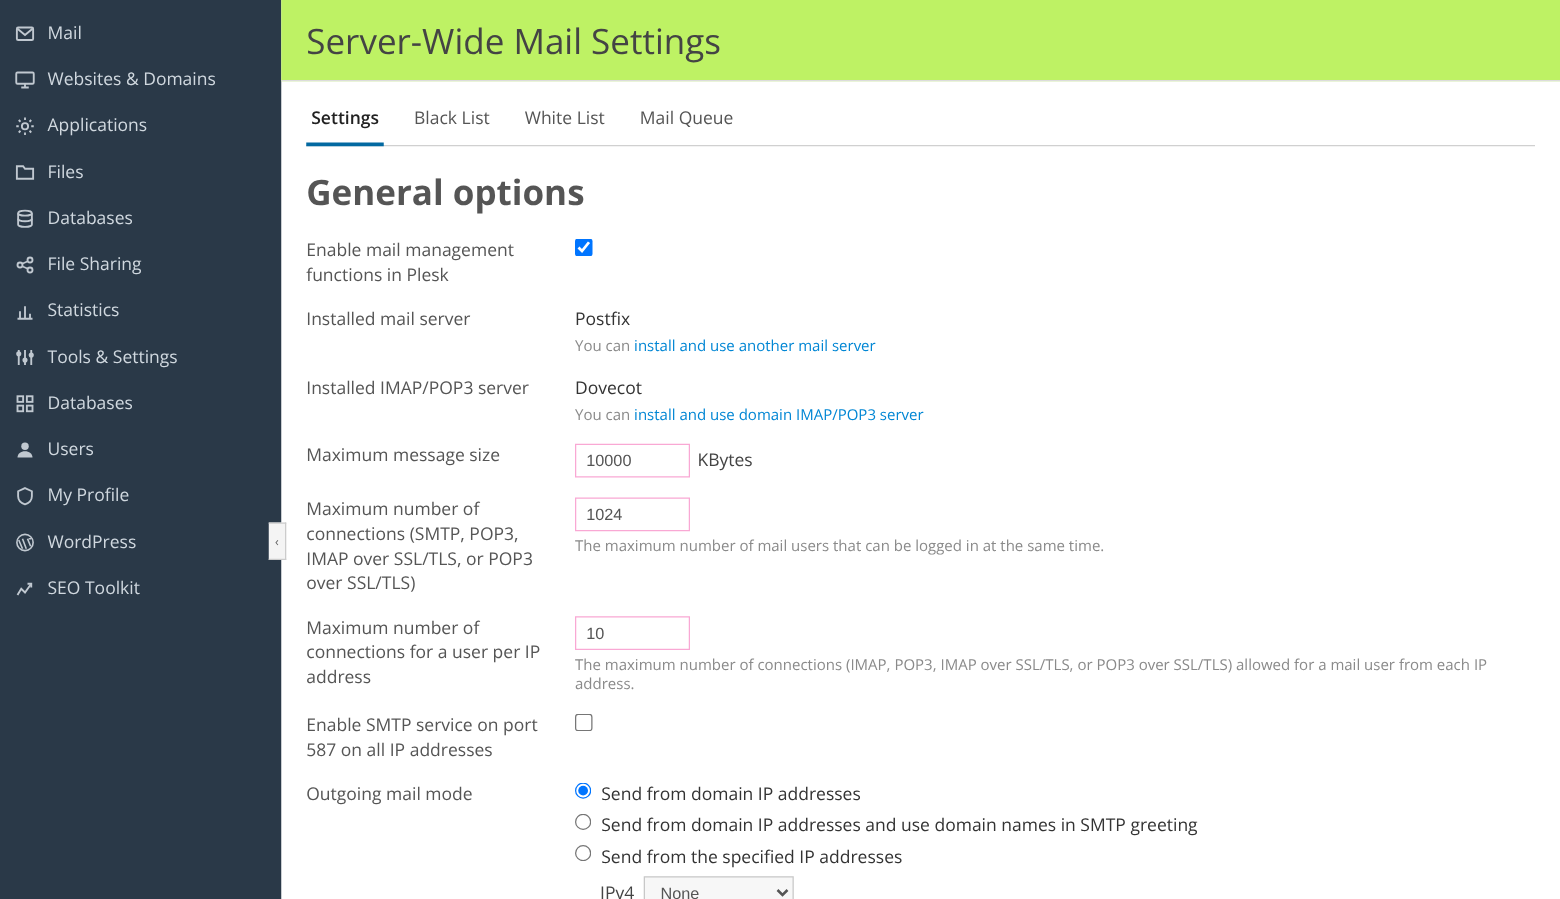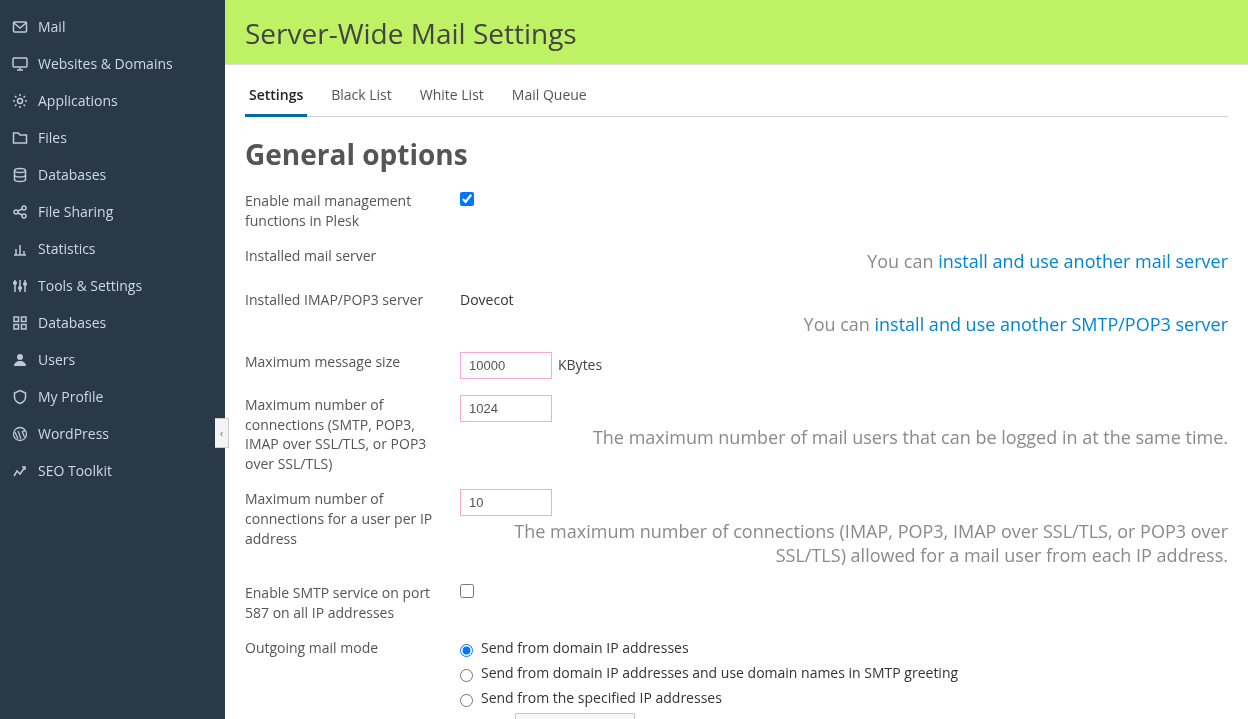--- a/index.html
+++ b/index.html
@@ -21,26 +21,26 @@
     .content { padding: 0 20px 24px; }
     .tabs { display: flex; gap: 20px; border-bottom: 1px solid #d0d0d0; padding-top: 14px; }
     .tab { padding: 6px 4px 10px; color: #555; cursor: pointer; font-size: 14px; }
     .tab.active { color: #222; border-bottom: 3px solid #0369a1; font-weight: 600; margin-bottom: -1px; }
     .section-title { font-size: 28px; font-weight: 700; color: #555; margin: 18px 0 18px; }
 
     .form-row { display: flex; align-items: flex-start; margin-bottom: 16px; }
     .form-label { width: 215px; flex-shrink: 0; color: #555; padding-right: 12px; line-height: 1.4; }
     .form-control { flex: 1; }
     .form-value { color: #333; }
-    .hint { color: #8a8a8a; font-size: 18px; margin-top: 4px; line-height: 1.3; text-align: right; }
+    .hint { color: #8a8a8a; font-size: 12px; margin-top: 4px; line-height: 1.3; }
     a.link { color: #0086d4; text-decoration: none; }
     input[type=text] { width: 92px; padding: 5px 8px; border: 1px solid #f9a8d4; font-size: 13px; color: #555; }
     input[type=checkbox] { width: 14px; height: 14px; }
     .inline-after { margin-left: 6px; color: #444; }
-    .radio-row { display: flex; align-items: flex-end; gap: 8px; margin-bottom: 6px; color: #333; }
+    .radio-row { display: flex; align-items: flex-start; gap: 8px; margin-bottom: 6px; color: #333; }
     .ipv4-row { display: flex; align-items: center; gap: 8px; margin-top: 6px; margin-left: 20px; }
     select { padding: 4px 24px 4px 8px; border: 1px solid #c8c8c8; background: #f7f7f7; font-size: 13px; color: #555; min-width: 120px; }
   </style>
 </head>
 <body>
 
 <div class="layout">
   <div class="sidebar">
     <div class="sidebar-item">
         <span class="side-icon">
@@ -187,29 +187,30 @@
       <div class="form-row">
         <div class="form-label">Enable mail management functions in Plesk</div>
         <div class="form-control">
           <input type="checkbox" checked="" style="">
         </div>
       </div>
 
       <div class="form-row">
         <div class="form-label">Installed mail server</div>
         <div class="form-control">
+          <div class="form-value">Postfix</div>
           <div class="hint"><span>You can </span><a href="#" class="link">install and use another mail server</a></div>
         </div>
       </div>
 
       <div class="form-row">
         <div class="form-label">Installed IMAP/POP3 server</div>
         <div class="form-control">
           <div class="form-value">Dovecot</div>
-          <div class="hint"><span>You can </span><a href="#" class="link">install and use another SMTP/POP3 server</a></div>
+          <div class="hint"><span>You can </span><a href="#" class="link">install and use domain IMAP/POP3 server</a></div>
         </div>
       </div>
 
       <div class="form-row">
         <div class="form-label">Maximum message size</div>
         <div class="form-control">
           <input type="text" value="10000" style=""><span class="inline-after">KBytes</span>
         </div>
       </div>
 

